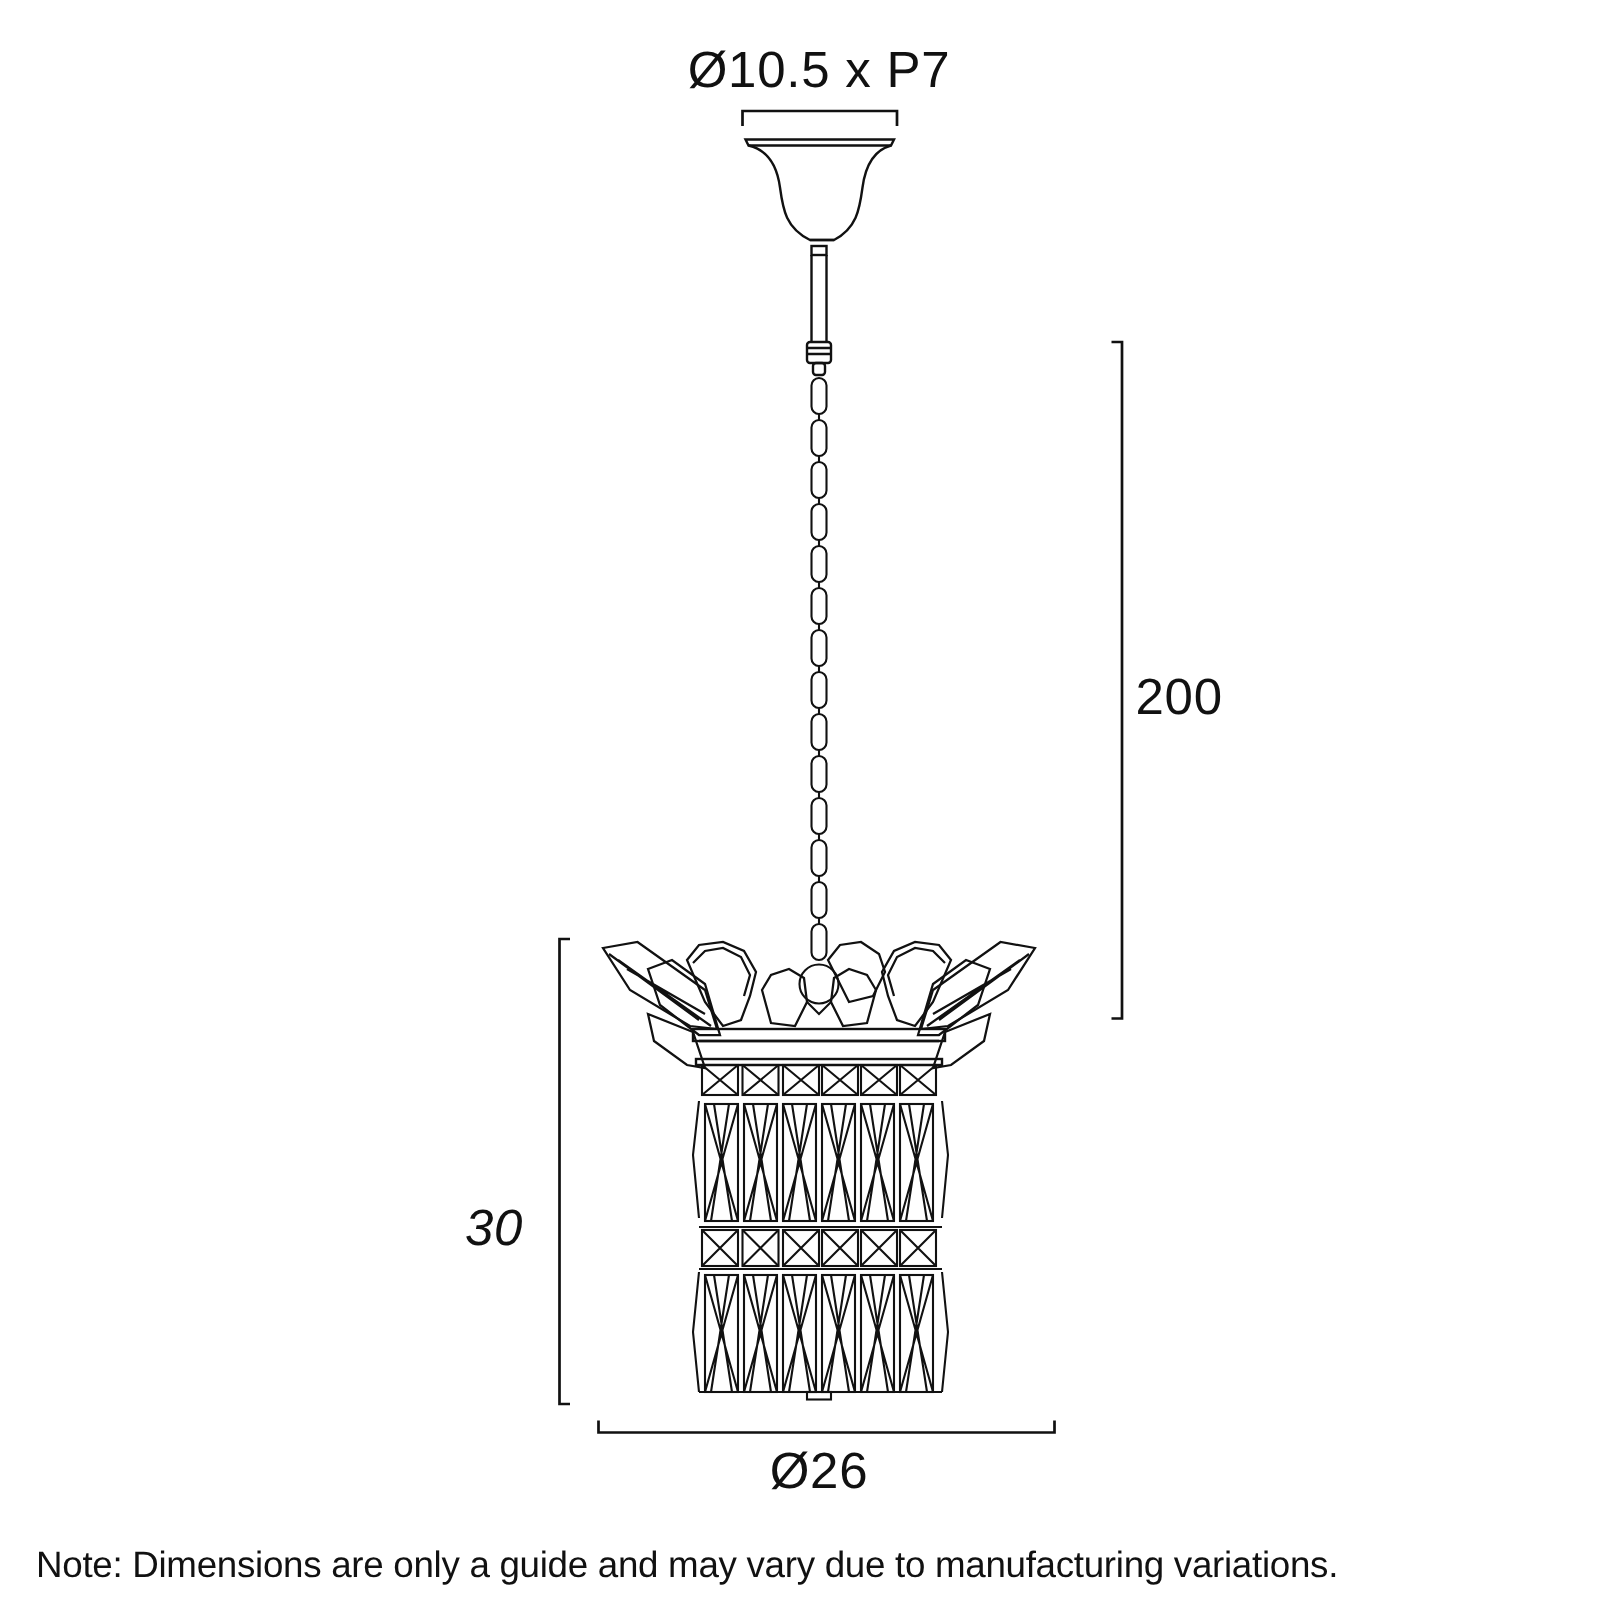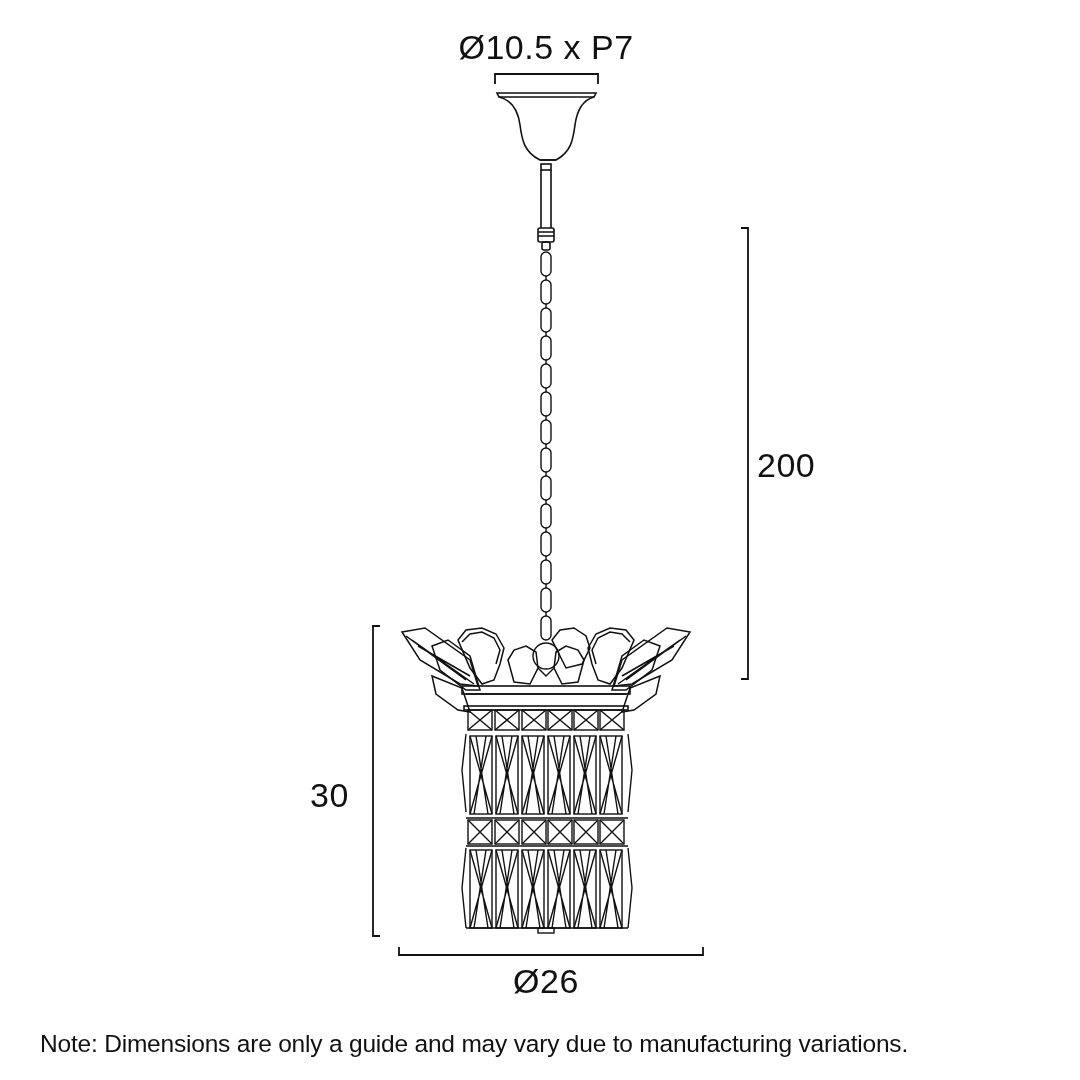--- a/index.html
+++ b/index.html
@@ -1,22 +1,22 @@
 <!DOCTYPE html>
 <html><head>
   <meta charset="utf-8">
   <style>
     html, body { margin: 0; padding: 0; background: #ffffff; }
     body { width: 1080px; height: 1080px; position: relative; overflow: hidden; font-family: "Liberation Sans", sans-serif; color: #111; }
     .dim-label { position: absolute; font-family: "Liberation Sans", sans-serif; font-size: 34px; color: #111; letter-spacing: 0.5px; }
     #lbl-top { left: 0; width: 1092px; text-align: center; top: 28px; }
     #lbl-200 { left: 757px; top: 426px; margin-top: 20px; }
-    #lbl-30 { left: 310px; top: 776px; }
+    #lbl-30 { left: 310px; top: 800px; font-style: italic; }
     #lbl-26 { left: 0; width: 1092px; text-align: center; top: 962px; }
-    #note { position: absolute; left: 24px; top: 1030px; font-family: "Liberation Sans", sans-serif; font-size: 24.5px; color: #111; white-space: nowrap; letter-spacing: -0.2px; margin-left: 16px; }
+    #note { position: absolute; left: 24px; top: 1030px; font-family: "Liberation Sans", sans-serif; font-size: 24.5px; color: #111; white-space: nowrap; letter-spacing: -0.2px; }
     svg#drawing { position: absolute; left: 0; top: 0; }
   </style>
 </head>
 <body>
 
 <svg id="drawing" width="1080" height="1080" viewBox="0 0 1080 1080" xmlns="http://www.w3.org/2000/svg">
   <g fill="none" stroke="#111" stroke-width="1.6">
 
     <g>
       <path d="M495 84 V74 H598 V84" stroke-width="1.8"></path>

